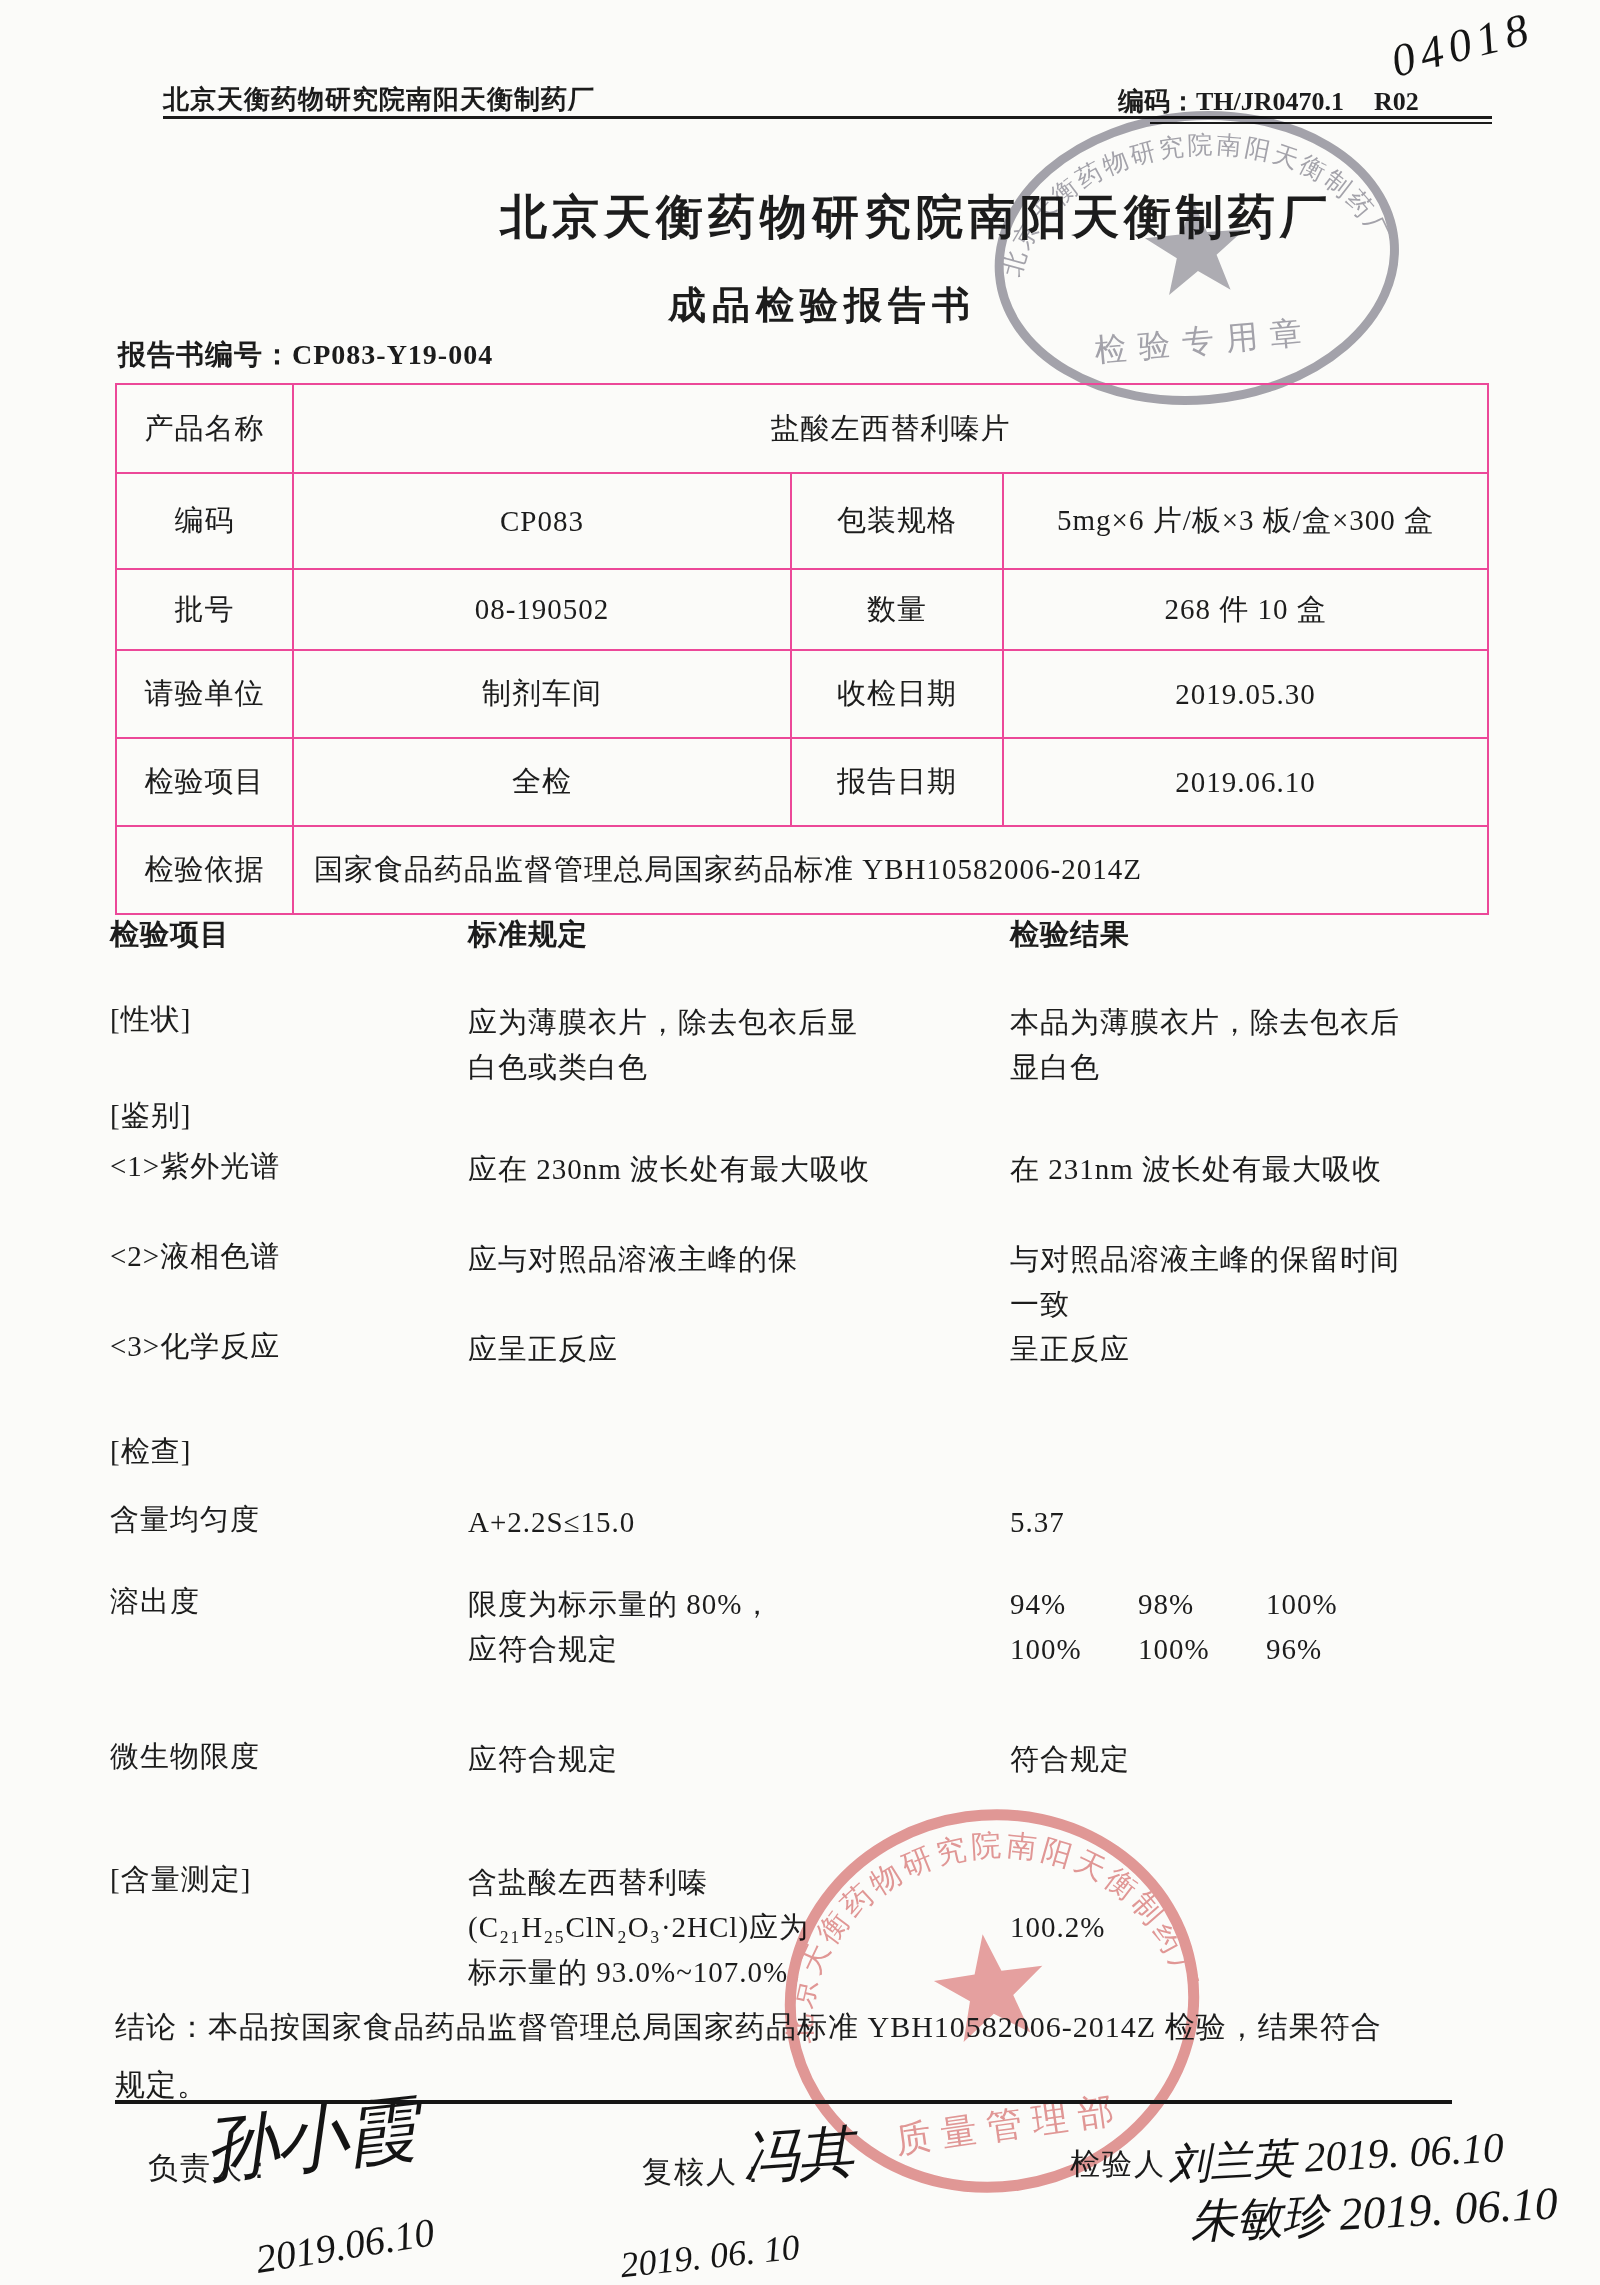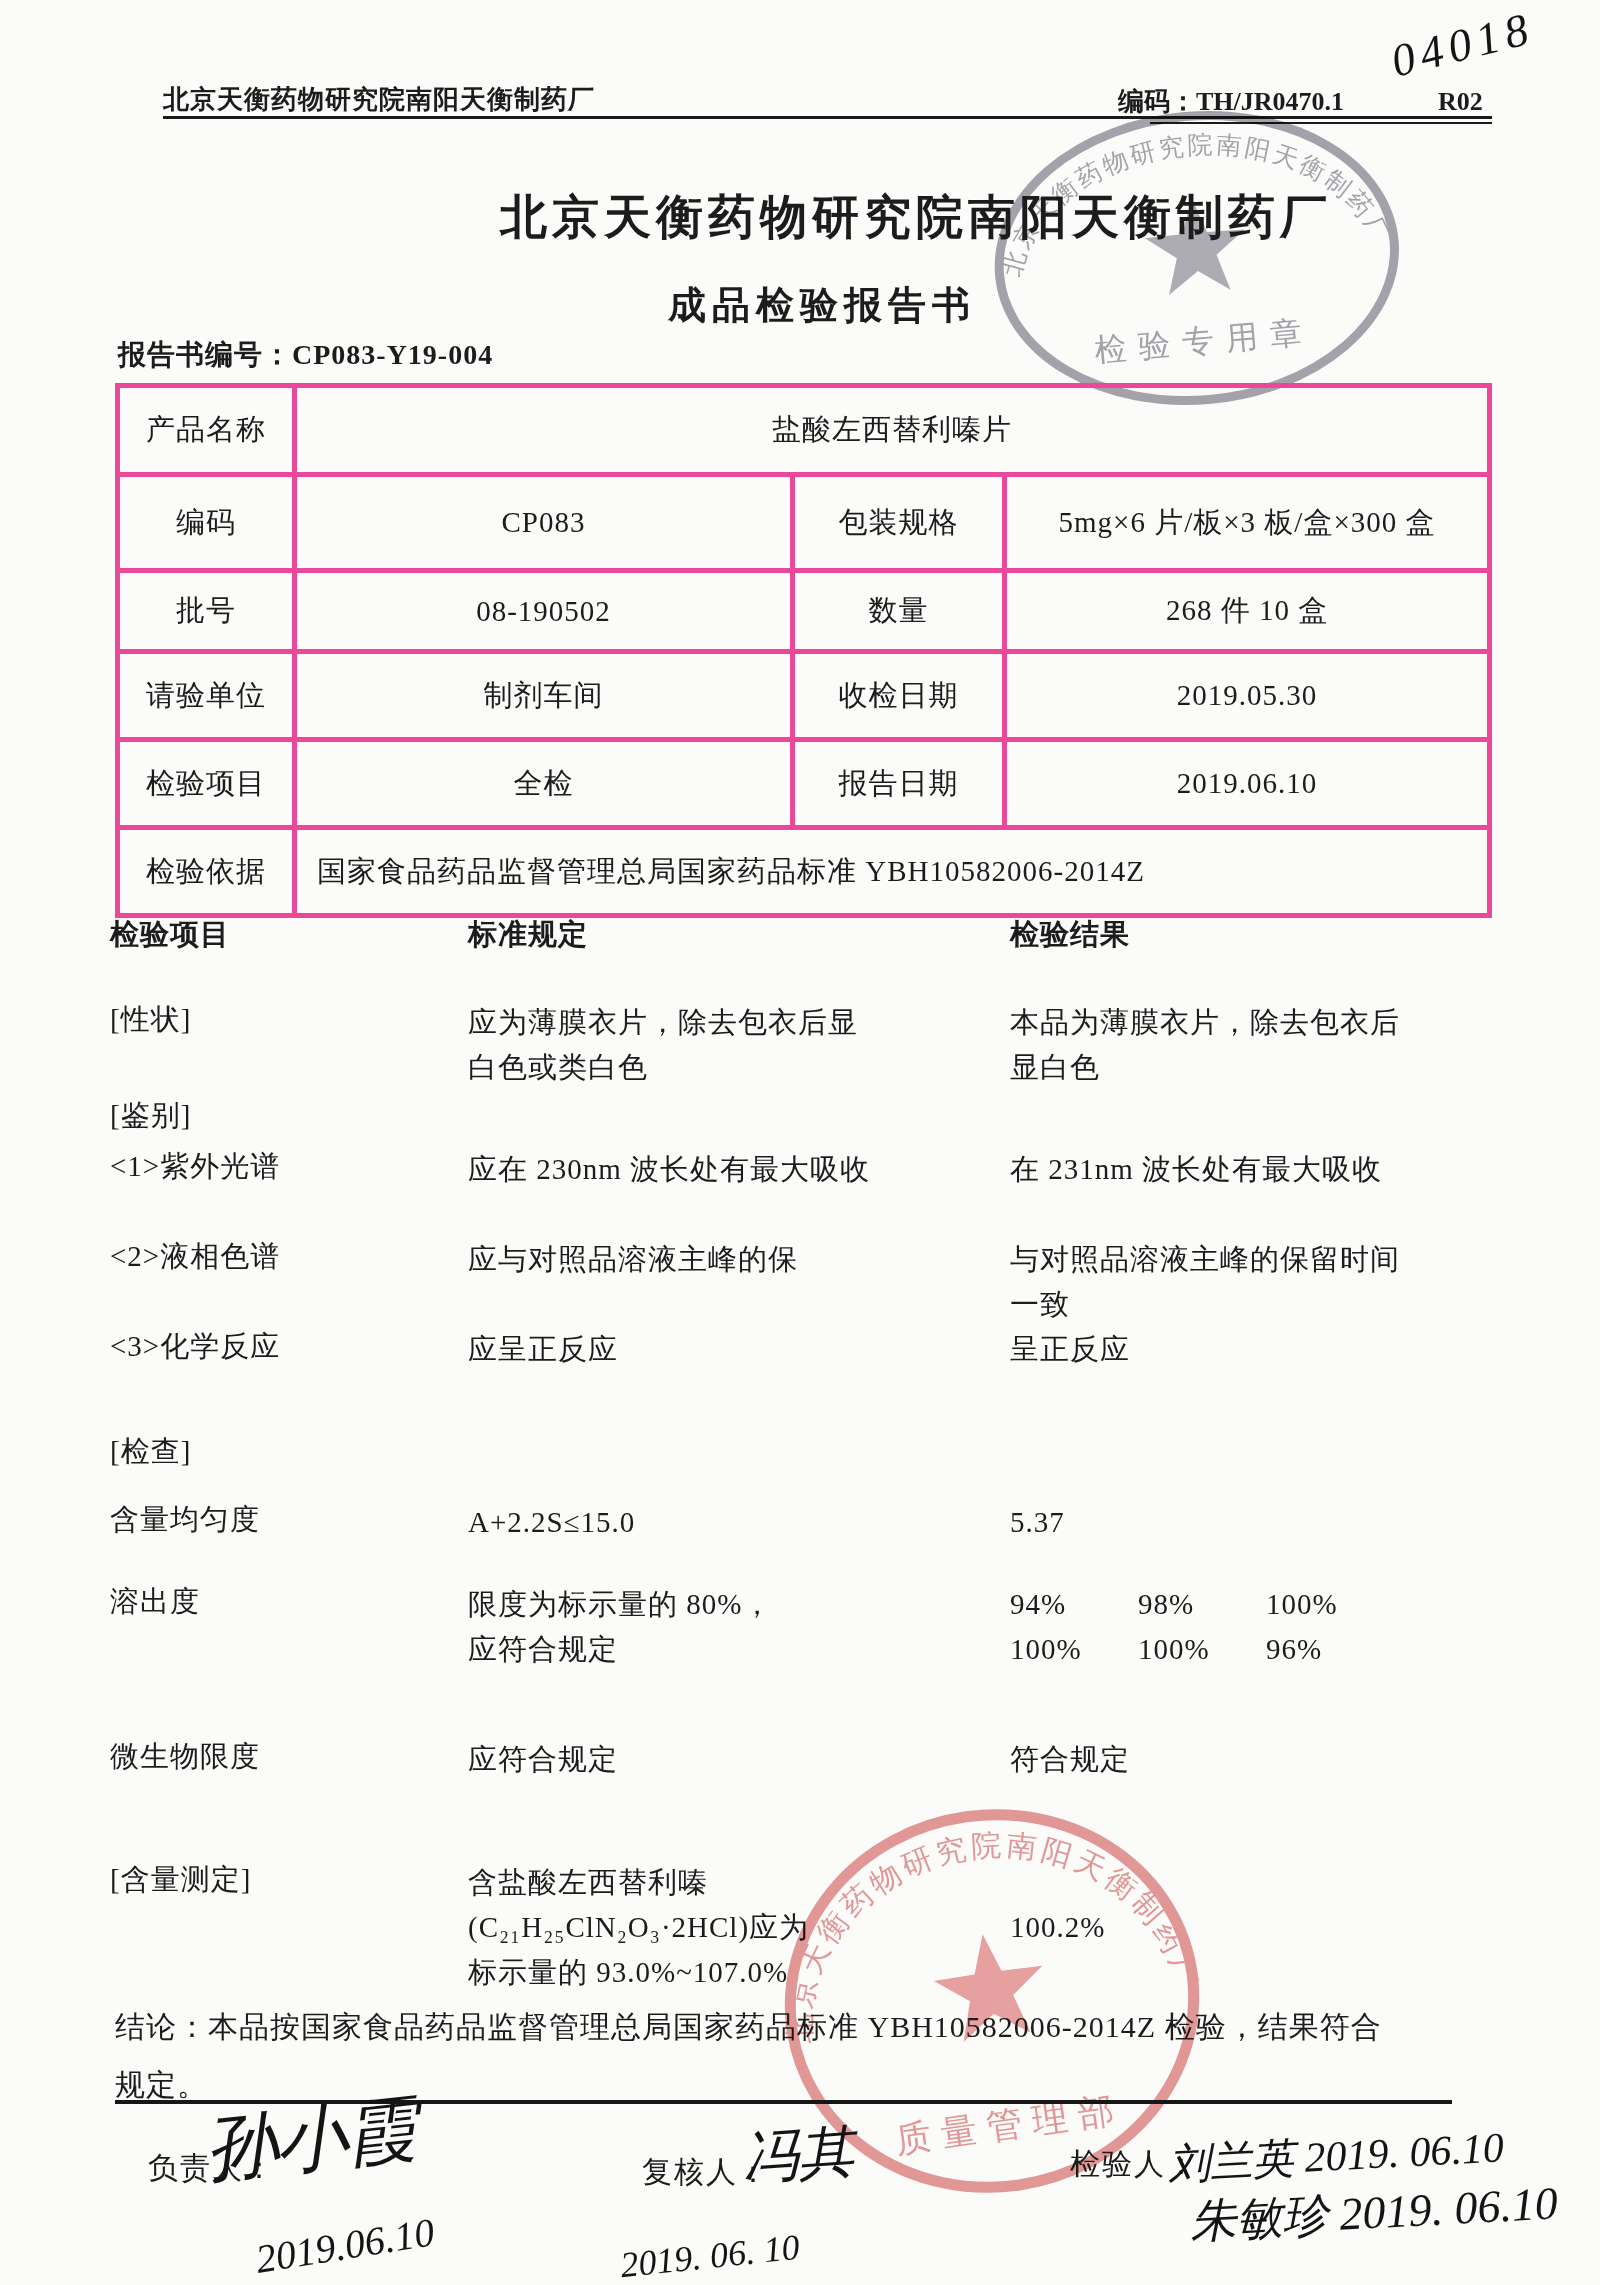--- a/index.html
+++ b/index.html
@@ -14,33 +14,33 @@
   
   .pencil{
     left:1390px;top:18px;font-size:46px;color:#a79fb2;
     transform:rotate(-14deg);letter-spacing:6px;font-style:italic;
   }
   
   .company{left:163px;top:82px;font-size:26px;font-weight:600;letter-spacing:1px;}
   .hline{left:163px;top:116px;width:1329px;height:3px;background:#1b1b1b;}
   .code-area{left:1118px;top:84px;font-size:26px;font-weight:600;}
   .code-area .code{}
-  .code-area .rev{margin-left:94px;}
+  .code-area .rev{margin-left:30px;}
   .code-underline{left:1150px;top:122px;width:342px;height:2px;background:#1b1b1b;}
   
   .title{left:500px;top:186px;font-size:47px;font-weight:700;letter-spacing:5px;white-space:nowrap;}
   .subtitle{left:668px;top:280px;font-size:38px;font-weight:700;letter-spacing:6px;white-space:nowrap;}
   .report-no{left:118px;top:336px;font-size:28px;font-weight:700;letter-spacing:1px;}
   
   table.info{
     position:absolute;left:115px;top:383px;width:1372px;
     border-collapse:collapse;table-layout:fixed;font-size:29px;
   }
   table.info td{
-    border:5px solid #ec4899;text-align:center;vertical-align:middle;
+    border:2px solid #ec4899;text-align:center;vertical-align:middle;
     padding:0 6px;letter-spacing:1px;
   }
   table.info td.left{text-align:left;padding-left:20px;}
   
   .rrow{position:absolute;left:0;width:1600px;font-size:29px;}
   .rrow .col{position:absolute;display:block;white-space:nowrap;letter-spacing:1px;}
   .rrow .item{left:110px;}
   .rrow .std{left:468px;}
   .rrow .res{left:1010px;}
   .rrow .line{display:block;line-height:45px;}

